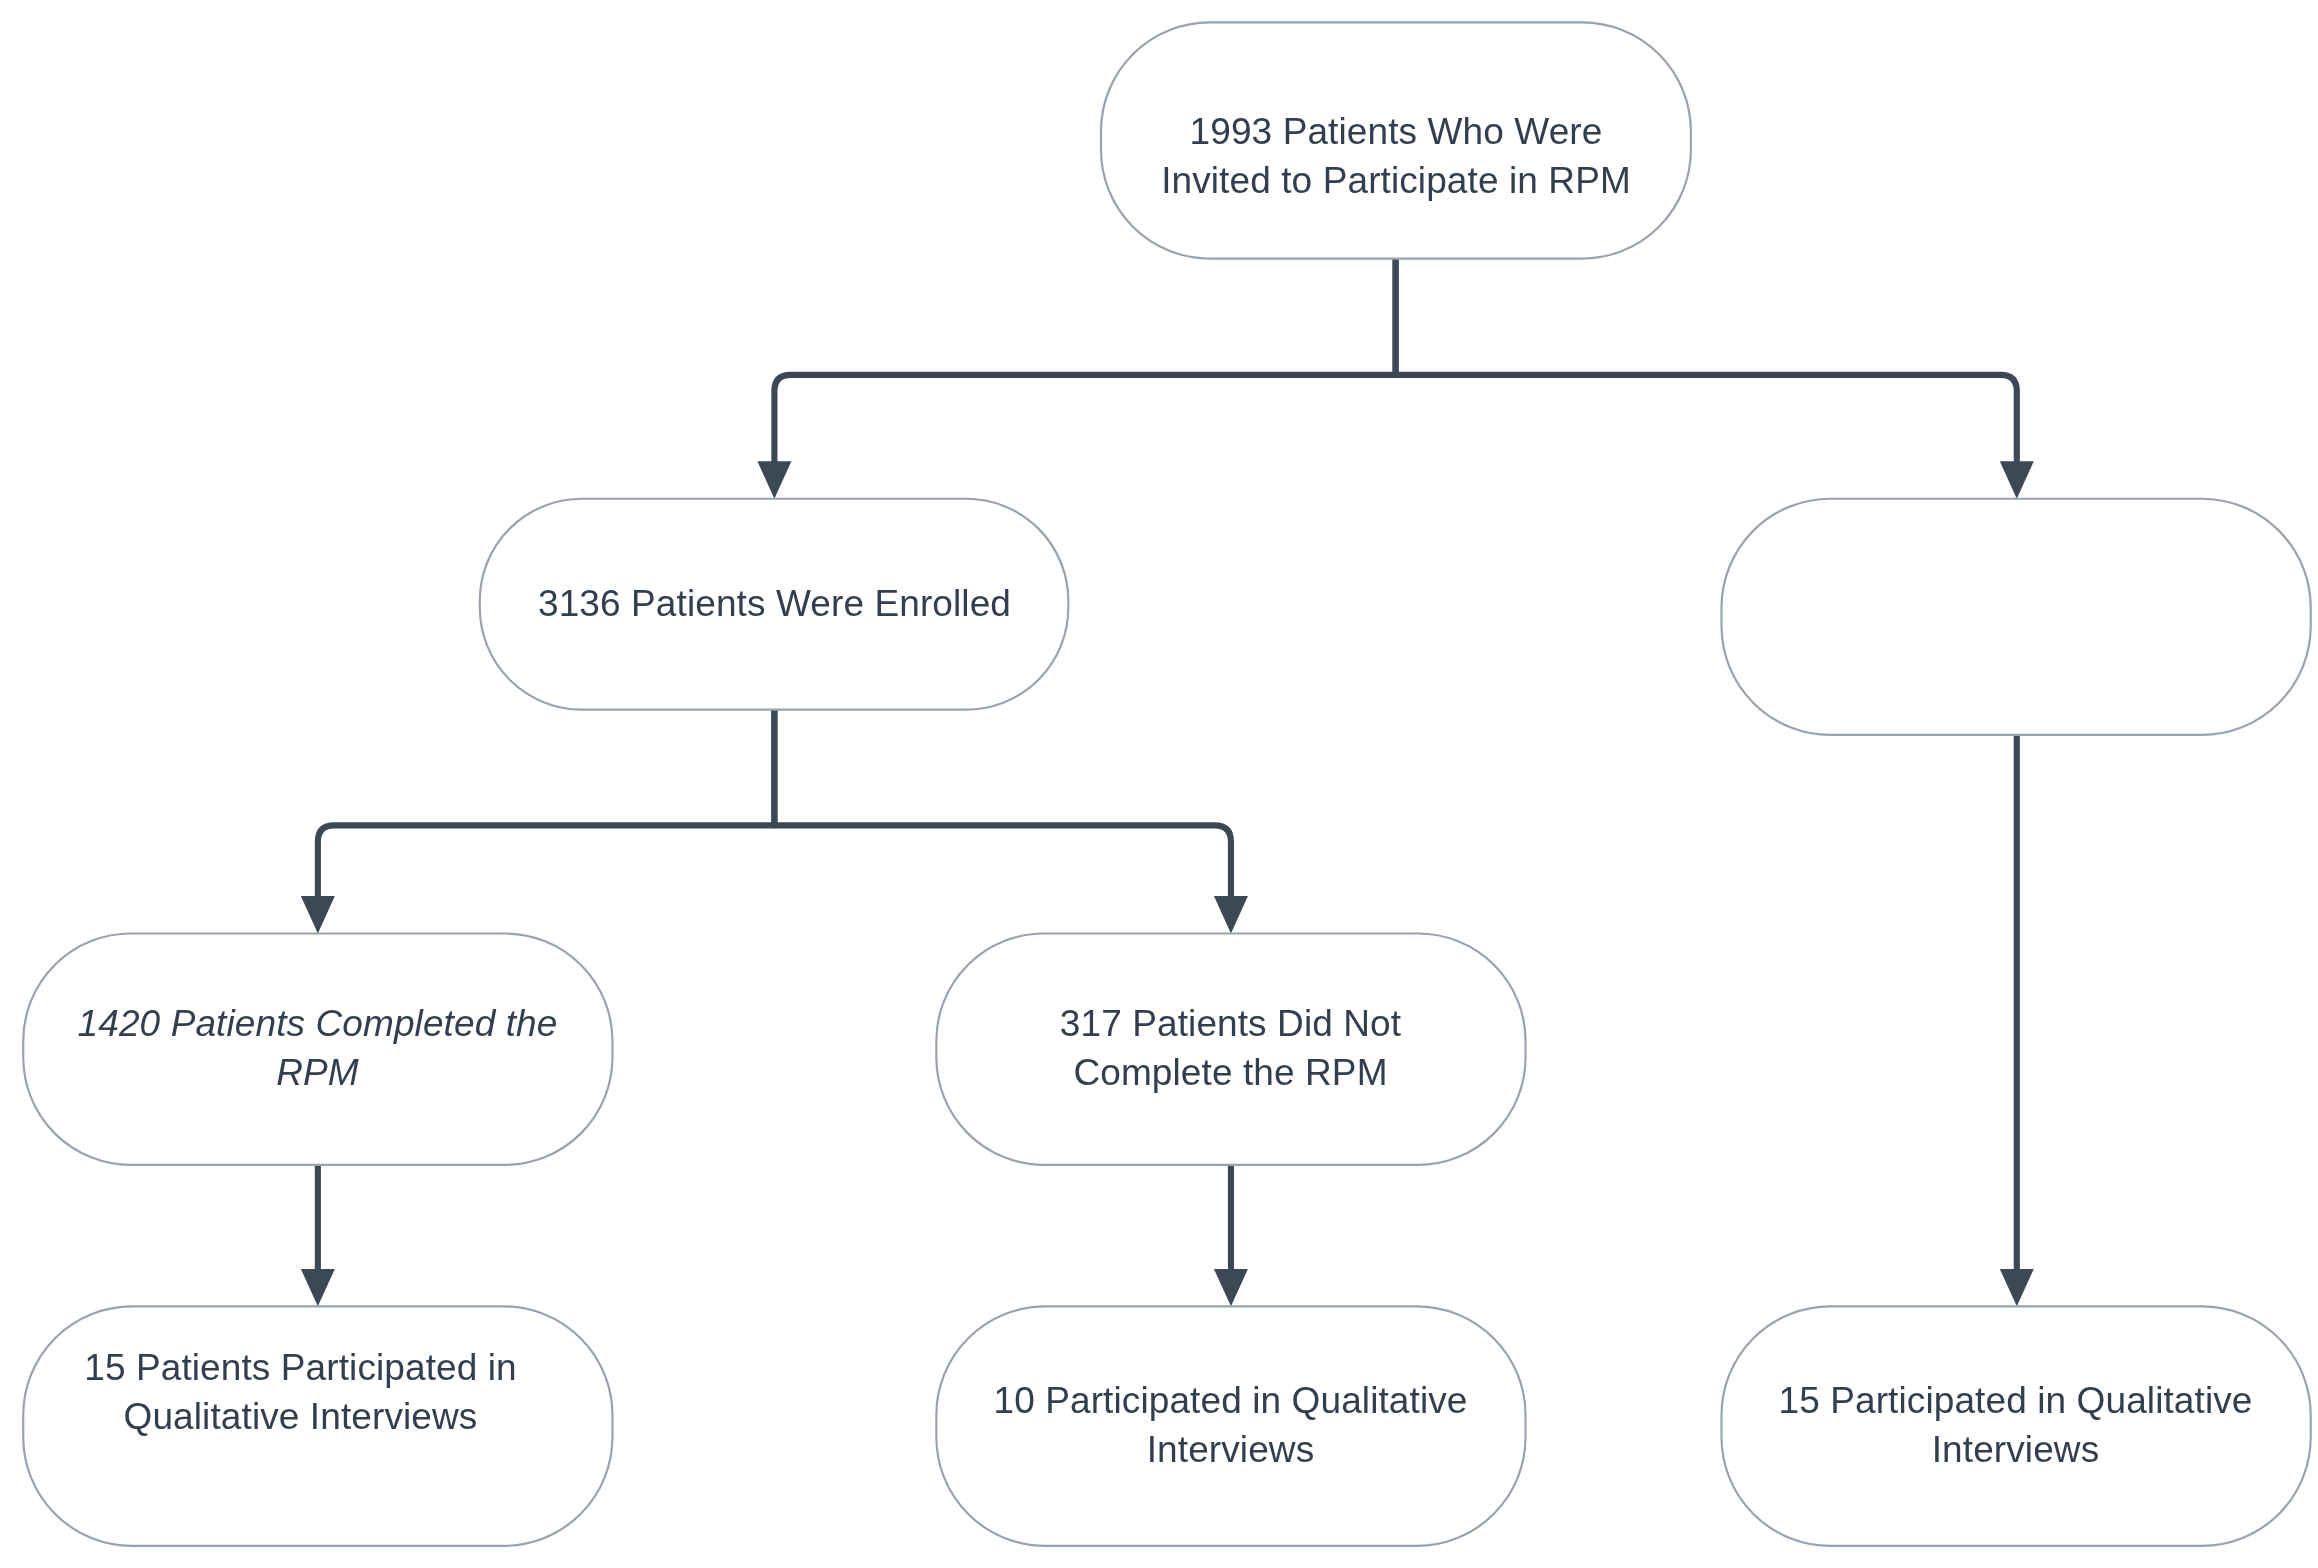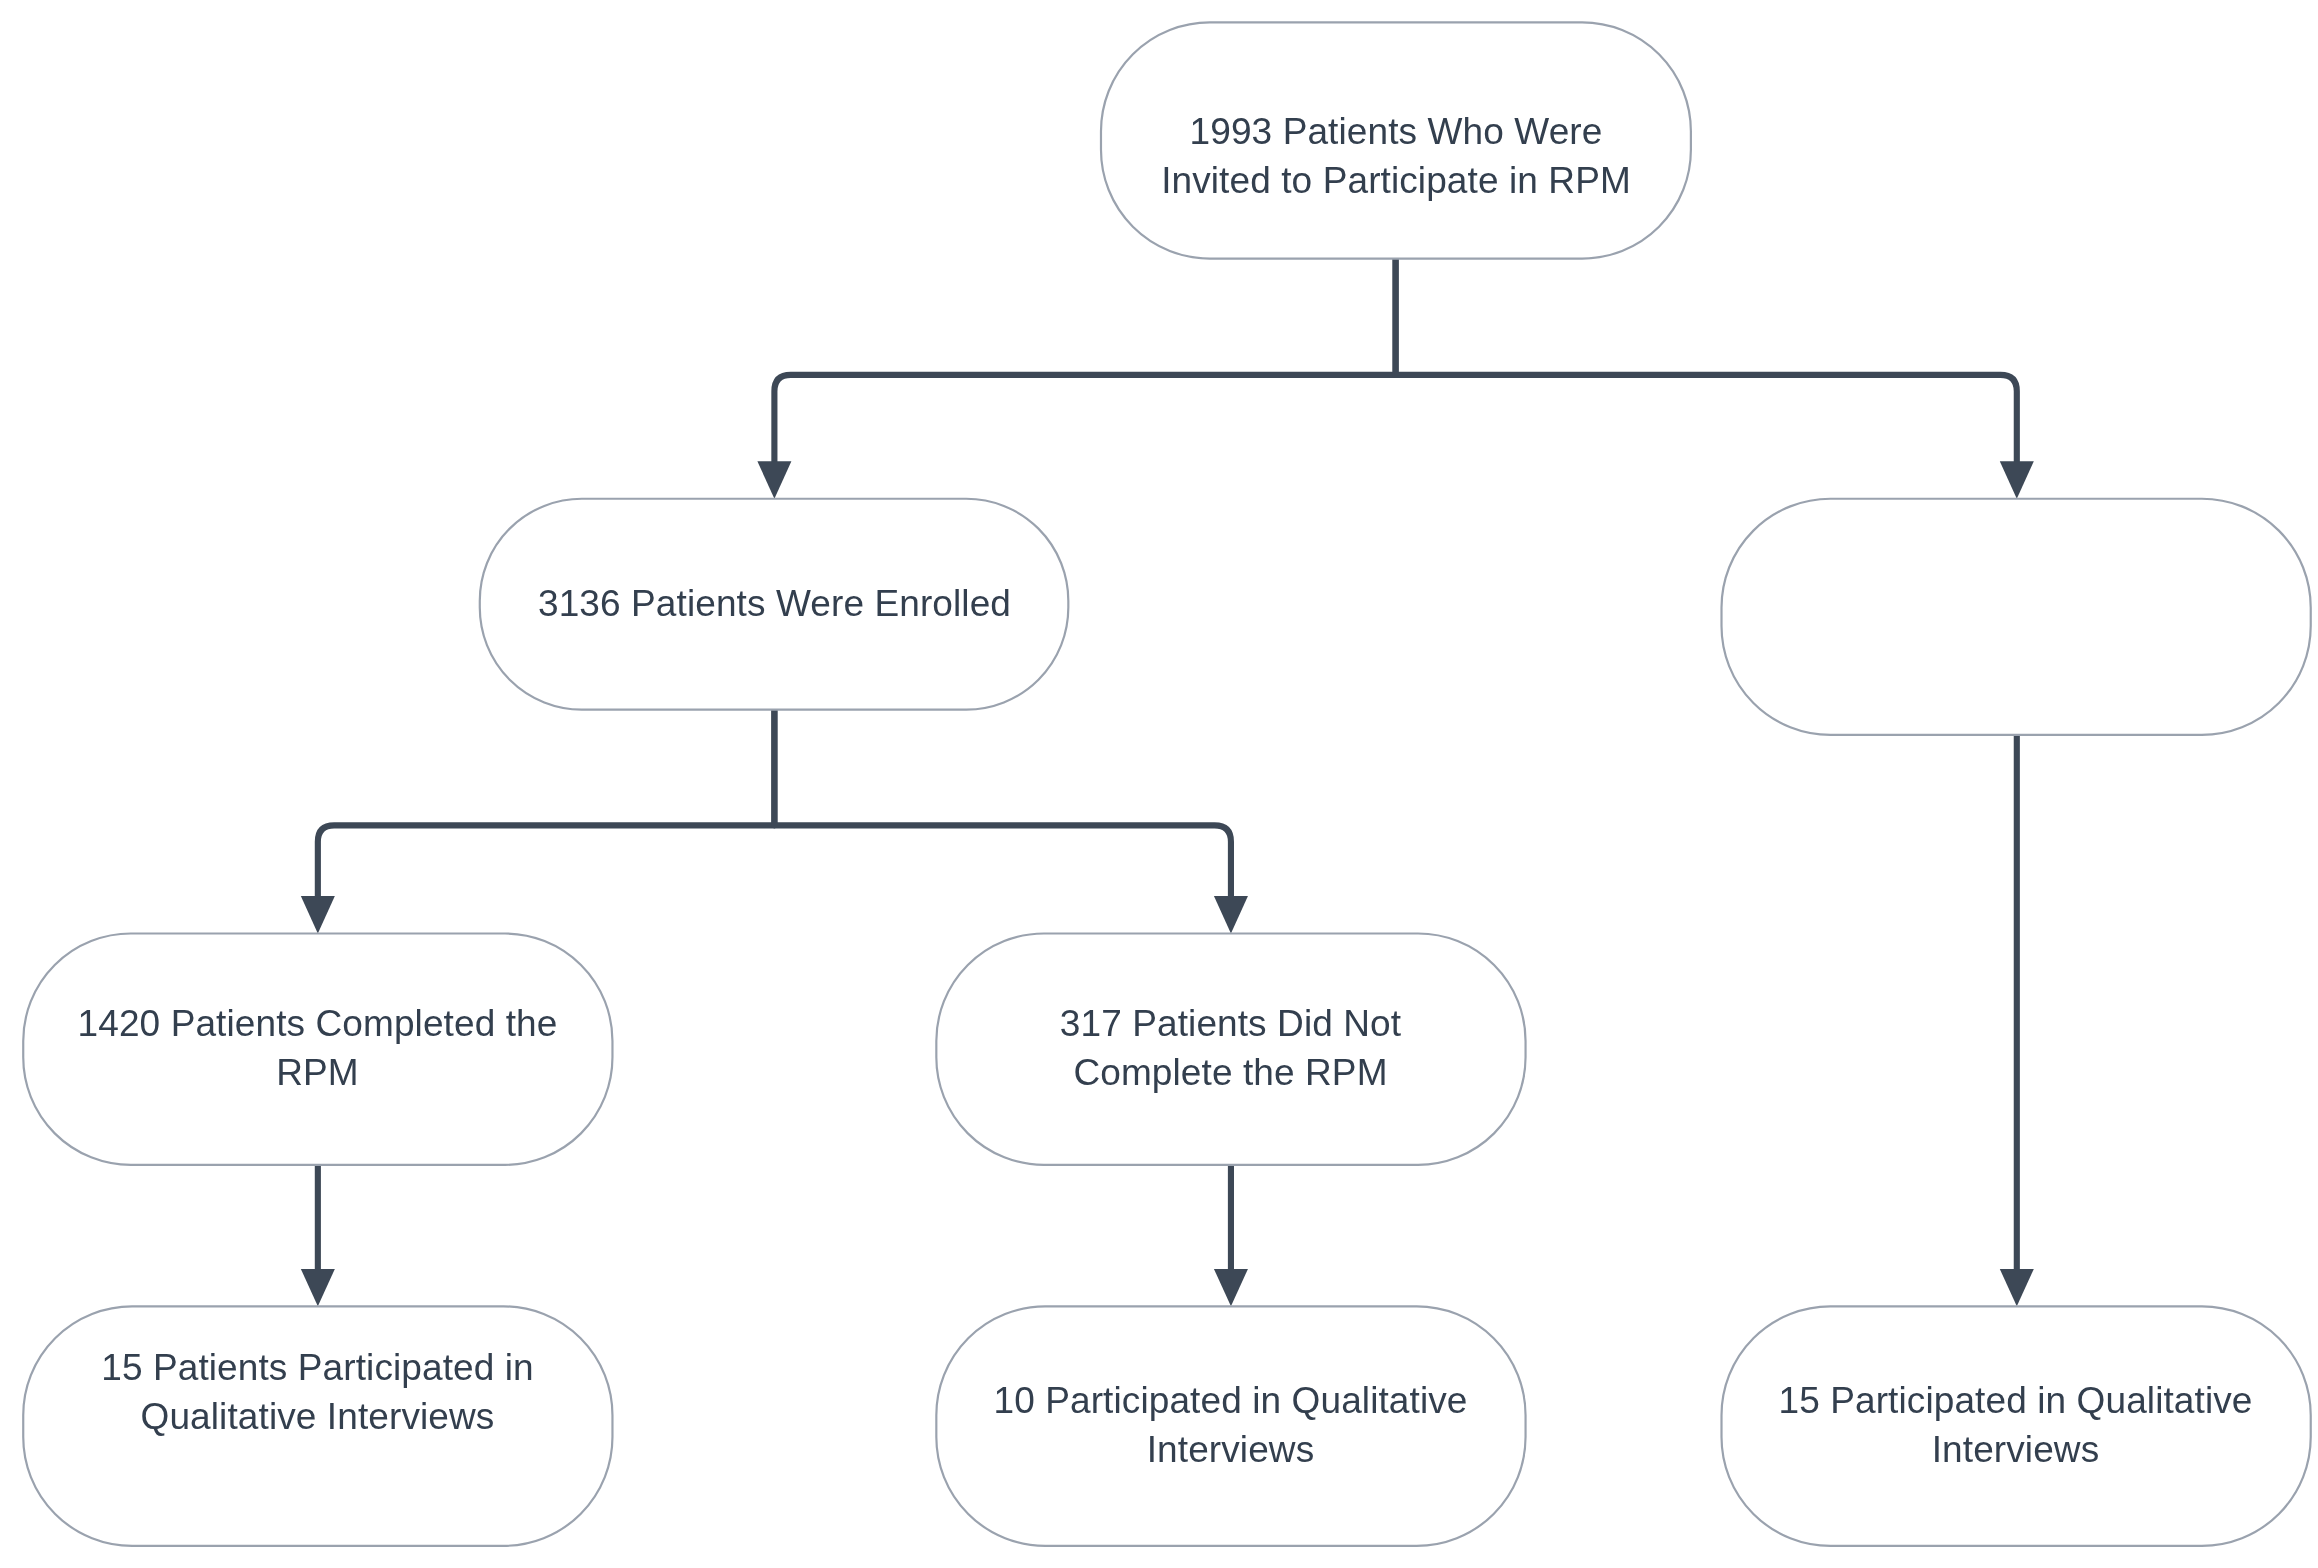--- a/index.html
+++ b/index.html
@@ -123,27 +123,27 @@
       <rect class="node-shape" x="2530" y="1920" width="866" height="352" rx="160" ry="160"></rect>
     </g>
   </svg>
 
   <div class="node-label" style="left:1101px; top:22.5px; width:590px; height:268px;">1993 Patients Who Were
 Invited to Participate in RPM</div>
 
   <div class="node-label" style="left:480px; top:499px; width:589px; height:211px;">3136 Patients Were Enrolled</div>
 
 
-  <div class="node-label" style="left:23px; top:933px; width:589px; height:231px;">1420 Patients Completed the
+  <div class="node-label" style="left:23px; top:933px; width:589px; height:231px;font-style:italic;">1420 Patients Completed the
 RPM</div>
 
   <div class="node-label" style="left:936px; top:933px; width:589px; height:231px;">317 Patients Did Not
 Complete the RPM</div>
 
-  <div class="node-label" style="left:23px; top:1306px; width:589px; height:174px;">15 Patients Participated in
+  <div class="node-label" style="left:6px; top:1306px; width:589px; height:174px;">15 Patients Participated in
 Qualitative Interviews</div>
 
   <div class="node-label" style="left:936px; top:1306px; width:589px; height:239px;">10 Participated in Qualitative
 Interviews</div>
 
   <div class="node-label" style="left:1721px; top:1306px; width:589px; height:239px;">15 Participated in Qualitative
 Interviews</div>
 
 </div>
 

